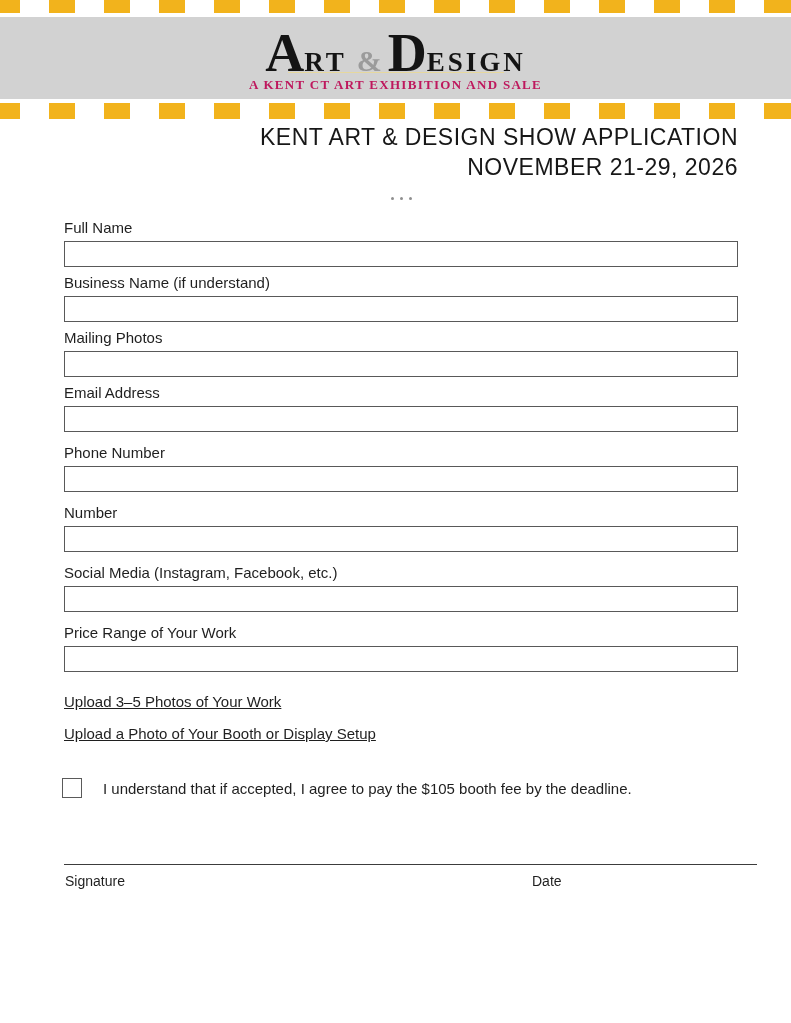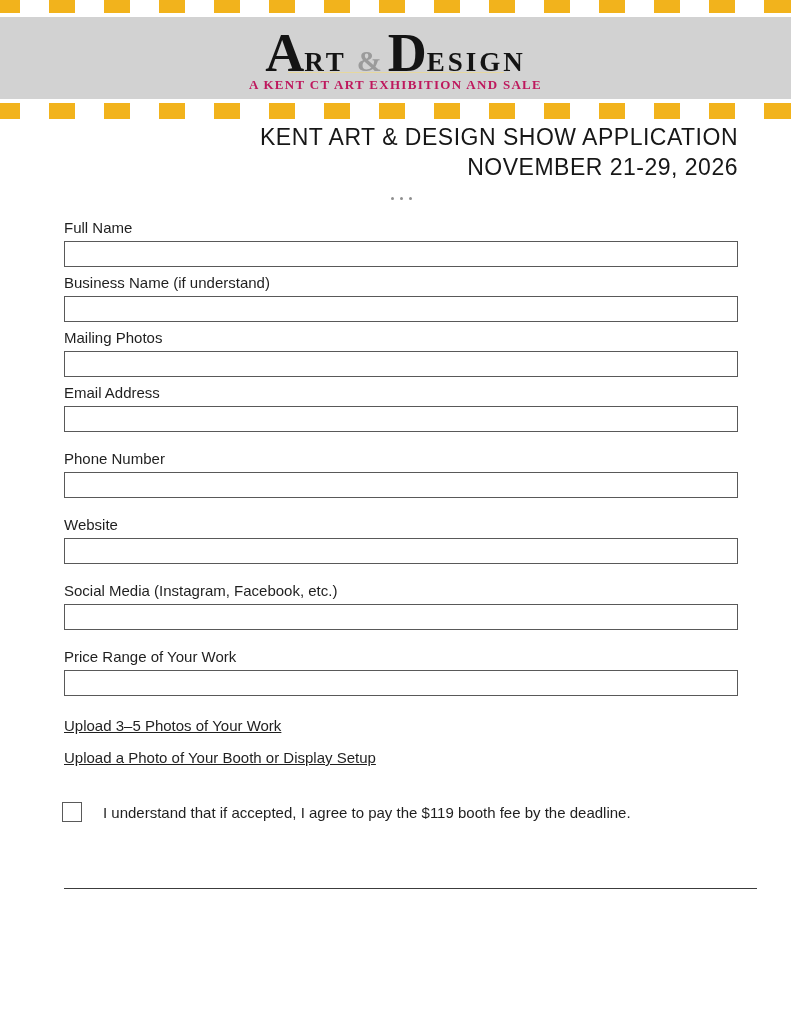--- a/index.html
+++ b/index.html
@@ -36,21 +36,21 @@
   }
 
   
   .content { padding:0 53px 0 64px; }
   .titles { text-align:right; margin-top:3px; }
   .title-line { font-size:23px; letter-spacing:0.5px; line-height:30px; color:#171717; }
   .dots { display:flex; justify-content:center; gap:6px; margin-top:15px; }
   .dot { width:3px; height:3px; border-radius:50%; background:#8F8F8F; }
 
   .form { margin-top:19px; }
-  .group { margin-bottom:18px; }
+  .group { margin-bottom:12px; }
   .group.tight { margin-bottom:7px; }
   .field-label { display:block; font-size:15px; line-height:17px; margin-bottom:5px; color:#1f1f1f; }
   .text-input {
     display:block; width:674px; height:26px;
     border:1.5px solid #595959; background:#ffffff;
     font-family:"Liberation Sans", sans-serif; font-size:15px; padding:0 6px;
     border-radius:0; outline:none;
   }
 
   .upload-line { font-size:15px; line-height:17px; margin-top:0;text-decoration:underline; }
@@ -118,39 +118,43 @@
     </div>
     <div class="group">
       <label class="field-label">Email Address</label>
       <input class="text-input" type="text" value="" style="">
     </div>
     <div class="group">
       <label class="field-label">Phone Number</label>
       <input class="text-input" type="text" value="" style="">
     </div>
     <div class="group">
-      <label class="field-label">Website</label>
+      <label class="field-label">Number</label>
       <input class="text-input" type="text" value="" style="">
     </div>
     <div class="group">
       <label class="field-label">Social Media (Instagram, Facebook, etc.)</label>
       <input class="text-input" type="text" value="" style="">
     </div>
     <div class="group">
       <label class="field-label">Price Range of Your Work</label>
       <input class="text-input" type="text" value="" style="">
     </div>
 
     <div class="uploads">
       <div class="upload-line">Upload 3–5 Photos of Your Work</div>
       <div class="upload-line">Upload a Photo of Your Booth or Display Setup</div>
     </div>
 
     <div class="agree-row">
       <span class="checkbox" role="checkbox" aria-checked="false"></span>
-      <span class="agree-text">I understand that if accepted, I agree to pay the $119 booth fee by the deadline.</span>
+      <span class="agree-text">I understand that if accepted, I agree to pay the $105 booth fee by the deadline.</span>
     </div>
 
     <div class="sig-area">
       <div class="sig-line"></div>
+      <div class="sig-labels">
+        <span class="sig-label">Signature</span>
+        <span class="date-label">Date</span>
+      </div>
     </div>
   </div>
 </div>
 
 </body></html>

